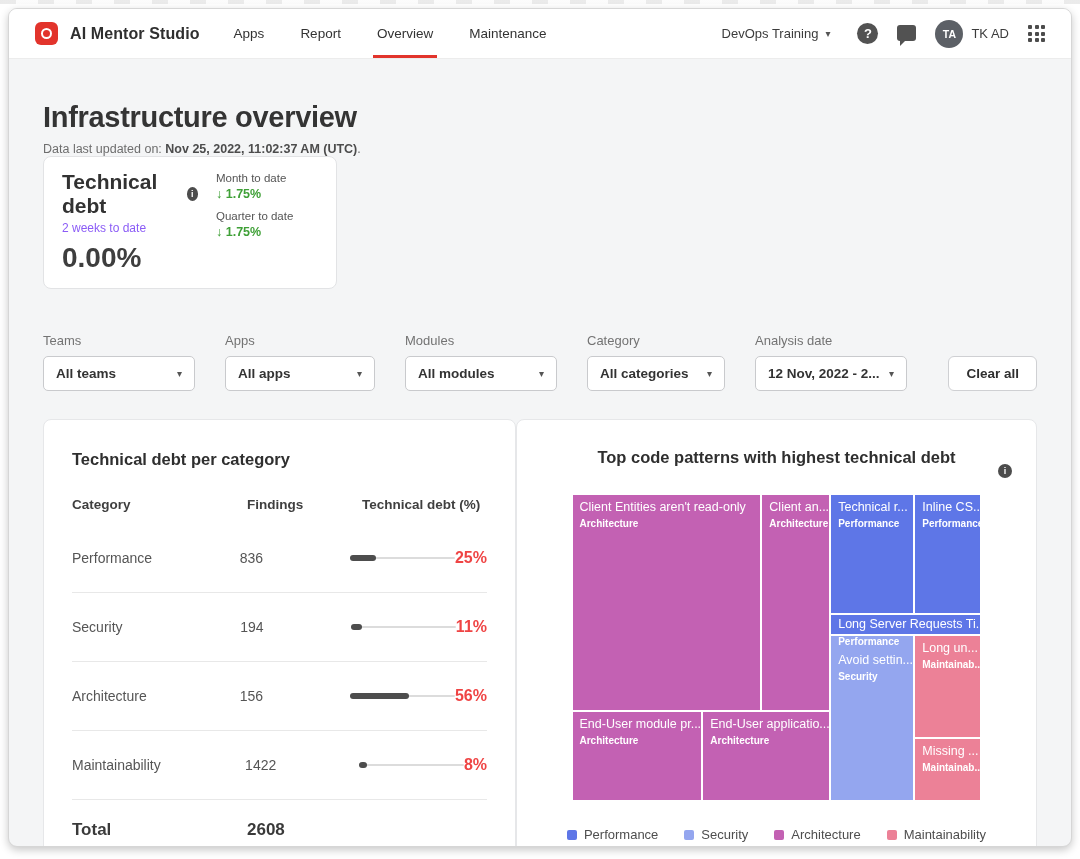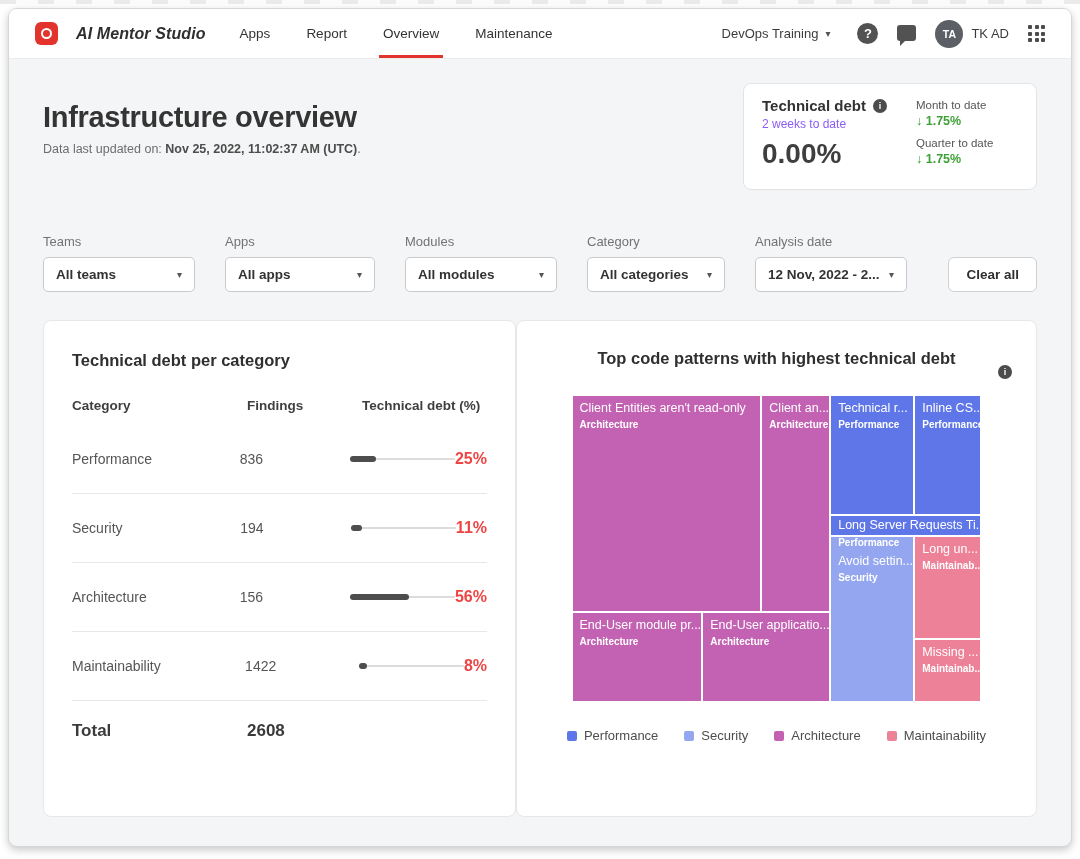--- a/index.html
+++ b/index.html
@@ -12,21 +12,21 @@
   .chrome-remnant { position:absolute; top:0; left:0; right:0; height:4px;
     background:repeating-linear-gradient(90deg,#e2e2e2 0 16px, #fafafa 16px 38px); opacity:.7; }
   .window {
     position:absolute; left:8px; top:8px; width:1064px; height:839px;
     background:#f4f5f6; border:1px solid #d6d6d6; border-radius:9px;
     box-shadow:0 3px 8px rgba(0,0,0,.22); overflow:hidden;
   }
   
   .topbar { height:50px; background:#fff; display:flex; align-items:stretch;
     padding:0 26px; border-bottom:1px solid #ececec; }
-  .brand { display:flex; align-items:center; gap:18px; margin-right:34px;font-style:italic; }
+  .brand { display:flex; align-items:center; gap:12px; margin-right:34px; }
   .logo { width:23px; height:23px; background:var(--accent); border-radius:6px;
     display:flex; align-items:center; justify-content:center; }
   .logo b { width:11px; height:11px; border:2.5px solid #fff; border-radius:50%;
     display:block; background:var(--accent); }
   .brand-name { font-size:16px; font-weight:700; color:#2f2f2f; letter-spacing:.1px; }
   .nav { display:flex; align-items:stretch; gap:36px; }
   .nav-item { display:flex; align-items:center; font-size:13.5px; color:#333;
     position:relative; cursor:pointer; text-decoration:none; }
   .nav-item.active::after { content:""; position:absolute; left:-4px; right:-4px; bottom:0;
     height:3px; background:var(--accent); }
@@ -39,29 +39,29 @@
   .chat-icon::after { content:""; position:absolute; left:3px; bottom:-5px;
     border:3.5px solid transparent; border-top-color:#525252; border-left-color:#525252; }
   .avatar { width:28px; height:28px; border-radius:50%; background:#5c6066; color:#fff;
     font-size:10.5px; font-weight:700; display:flex; align-items:center; justify-content:center; cursor:pointer; }
   .user-cluster { display:flex; align-items:center; gap:8px; }
   .user-name { font-size:13px; color:#3c3c3c; }
   .grid-icon { display:grid; grid-template-columns:repeat(3,4px); grid-gap:2.5px; cursor:pointer; }
   .grid-icon i { width:4px; height:4px; background:#4c4c4c; border-radius:1px; }
   
   .main { padding:24px 34px 0; }
-  .page-head { display:flex; justify-content:space-between; align-items:flex-start; }
+  .page-head { display:flex; justify-content:space-between; align-items:flex-start;flex-direction:column; }
   h1 { font-size:29px; font-weight:700; color:#343434; letter-spacing:-.3px; margin-top:18px; }
   .updated { font-size:12.5px; color:#6d6d6d; margin-top:8px; }
   .updated b { color:#4c4c4c; }
   .debt-card { background:#fff; border:1px solid #e2e3e5; border-radius:8px;
     padding:13px 18px 14px; width:294px; display:flex; gap:18px; }
   .debt-left { flex:1; }
   .debt-title-row { display:flex; align-items:center; gap:7px; }
-  .debt-title { font-size:15px; font-weight:700; color:#323232; }
+  .debt-title { font-size:21px; font-weight:700; color:#323232; }
   .info-icon { width:14px; height:14px; border-radius:50%; background:#4c4c4c; color:#fff;
     font-size:9px; font-weight:700; font-style:normal; display:inline-flex; align-items:center; justify-content:center; cursor:pointer; }
   .debt-period { font-size:12px; color:#8b5cf6; margin-top:3px; }
   .debt-value { font-size:28px; font-weight:700; color:#3e3e3e; margin-top:7px; }
   .debt-metrics { width:102px; padding-top:2px; }
   .metric { margin-bottom:9px; }
   .metric-label { font-size:11.5px; color:#555; }
   .metric-value { font-size:12.5px; color:var(--green); margin-top:3px; font-weight:600; }
   
   .filters-row { display:flex; align-items:flex-end; gap:30px; margin-top:44px; }

